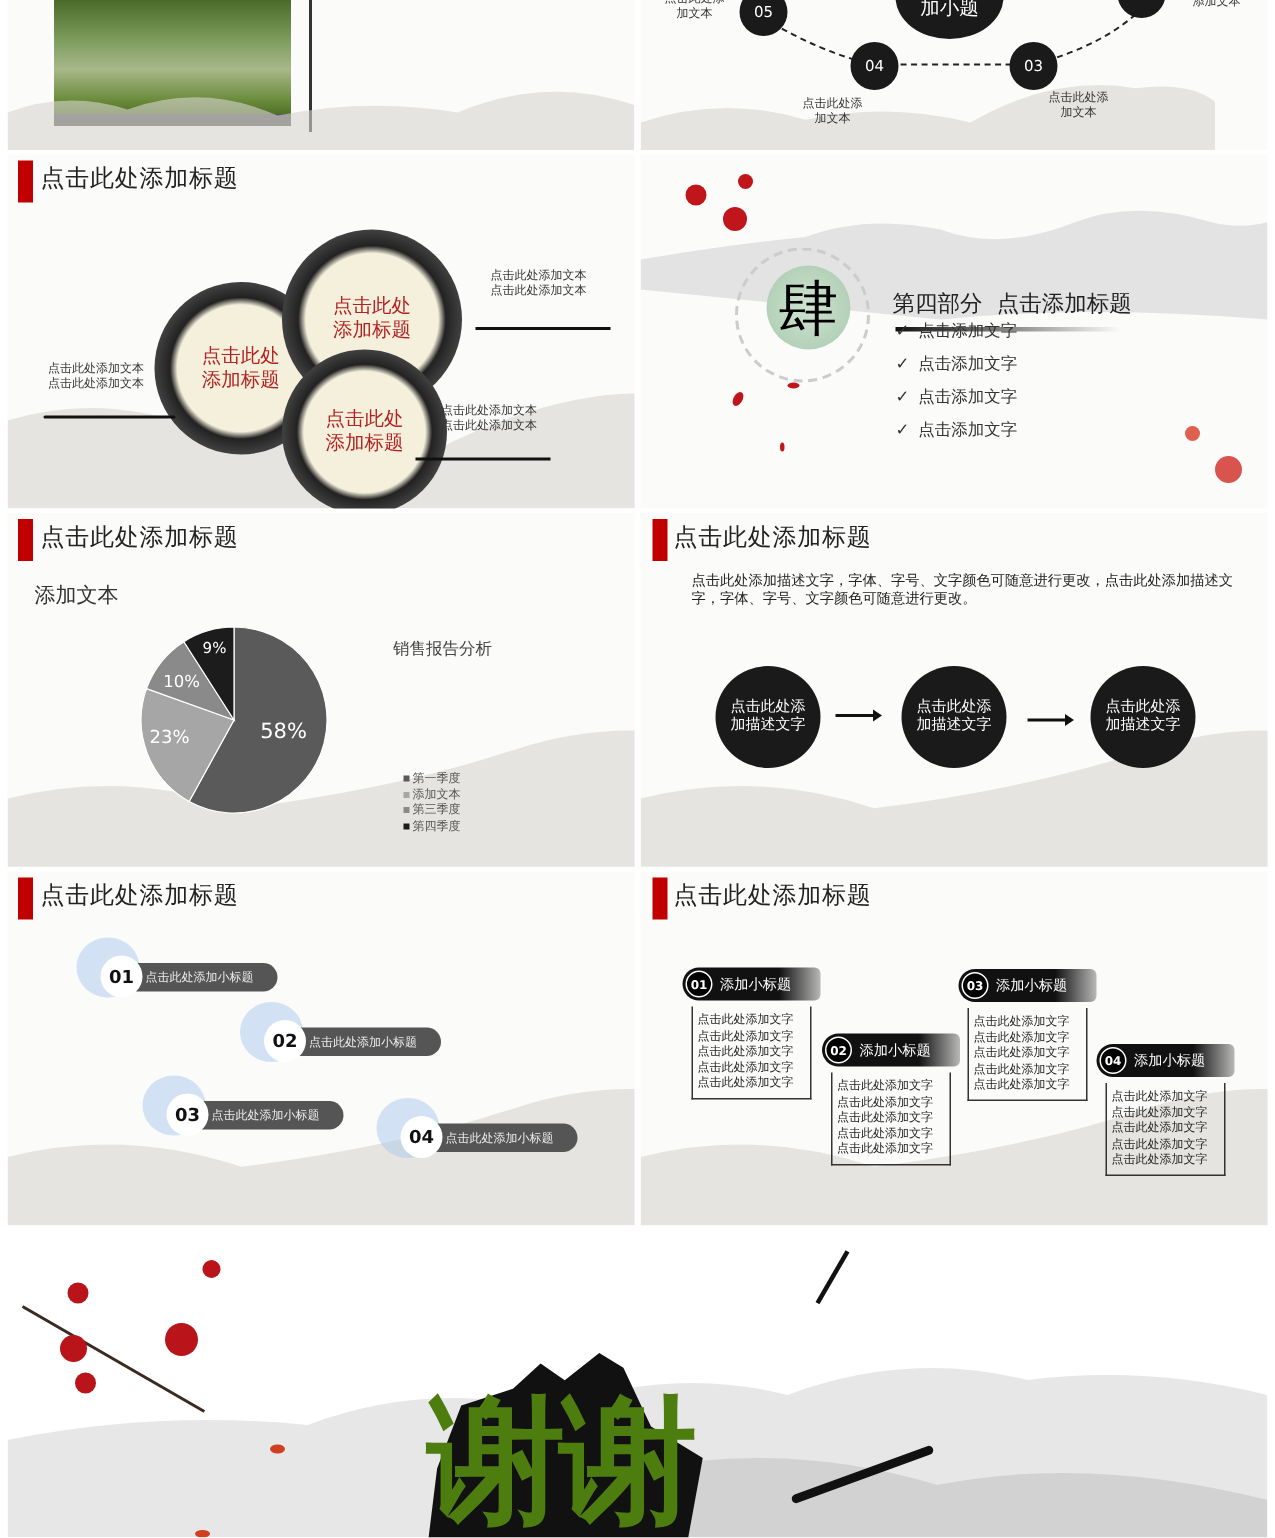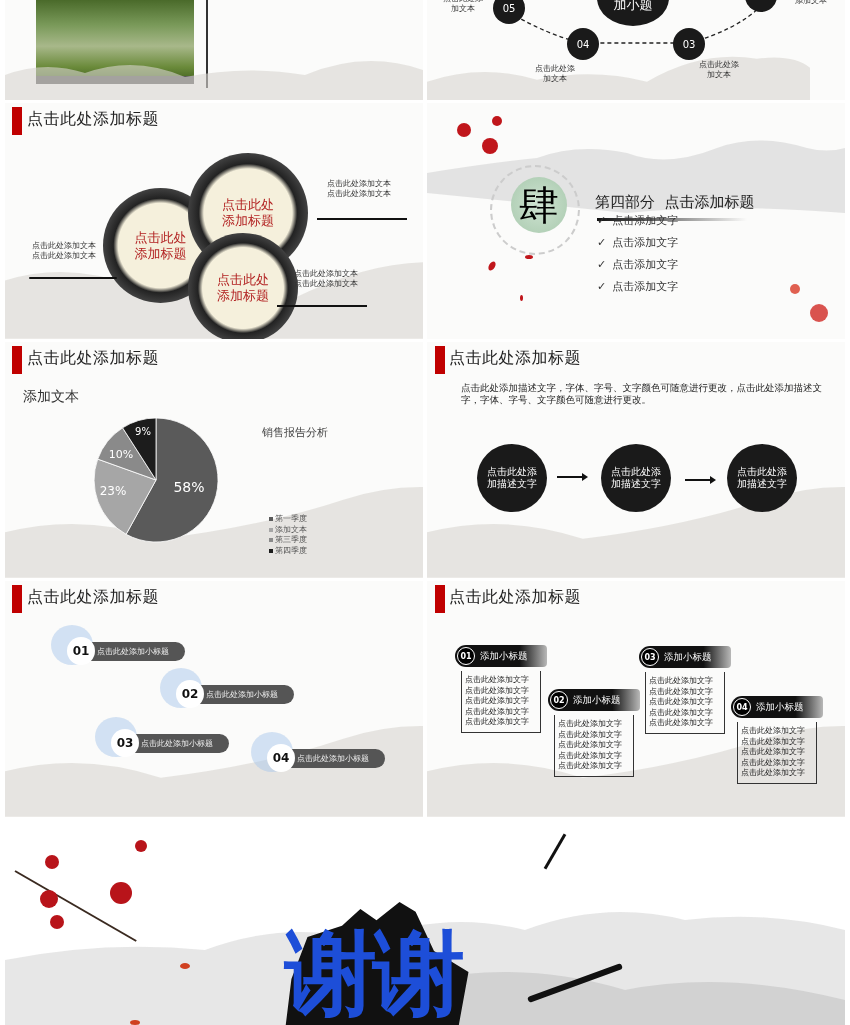--- a/index.html
+++ b/index.html
@@ -274,14 +274,14 @@
     <div style="position:absolute;left:35px;top:70px;width:18px;height:18px;border-radius:50%;background:#b8141a;"></div>
     <div style="position:absolute;left:45px;top:95px;width:14px;height:14px;border-radius:50%;background:#b8141a;"></div>
     <div style="position:absolute;left:105px;top:62px;width:22px;height:22px;border-radius:50%;background:#b8141a;"></div>
     <div style="position:absolute;left:130px;top:20px;width:12px;height:12px;border-radius:50%;background:#b8141a;"></div>
   </div>
   <div style="position:absolute;left:175px;top:143px;width:10px;height:6px;border-radius:50%;background:#d04020;"></div>
   <div style="position:absolute;left:125px;top:200px;width:10px;height:5px;border-radius:50%;background:#d04020;"></div>
   <div style="position:absolute;left:268px;top:75px;width:230px;height:140px;background:#111;clip-path:polygon(15% 30%,30% 22%,38% 10%,45% 18%,55% 5%,62% 12%,70% 40%,85% 55%,80% 100%,5% 100%,8% 60%);"></div>
   <div style="position:absolute;left:520px;top:160px;width:100px;height:6px;background:#111;border-radius:4px;transform:rotate(-20deg);"></div>
   <div style="position:absolute;left:530px;top:30px;width:40px;height:3px;background:#111;transform:rotate(-60deg);"></div>
-  <div style="position:absolute;left:280px;top:108px;font-size:92px;font-weight:bold;color:#1d4ed8;letter-spacing:-4px;line-height:92px;font-family:'DejaVu Sans',sans-serif;">谢谢</div>
+  <div style="position:absolute;left:280px;top:108px;font-size:92px;font-weight:bold;color:#4d7c0f;letter-spacing:-4px;line-height:92px;font-family:'DejaVu Sans',sans-serif;">谢谢</div>
 </div>
 
 </body></html>

